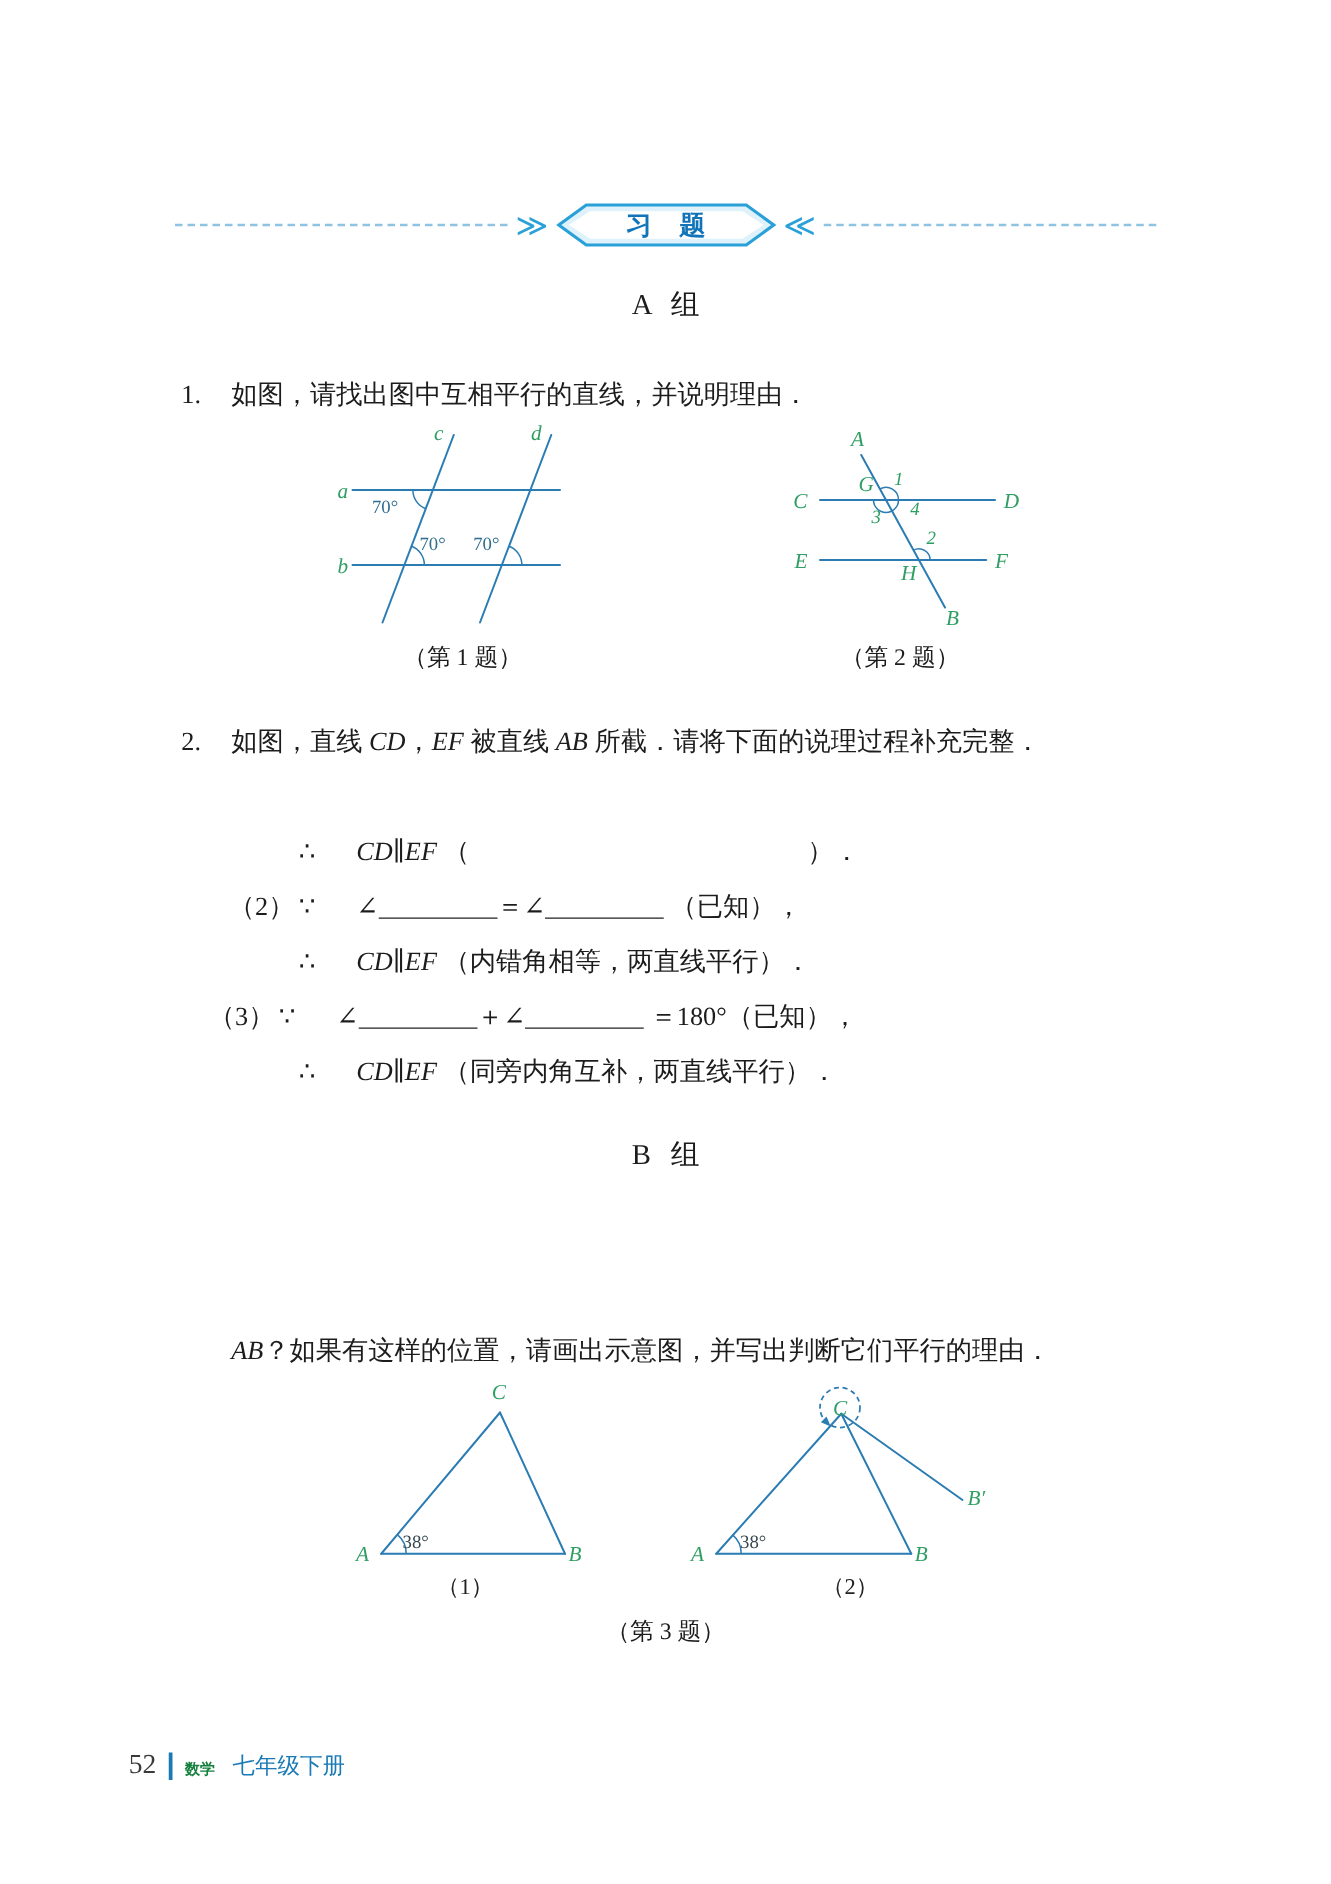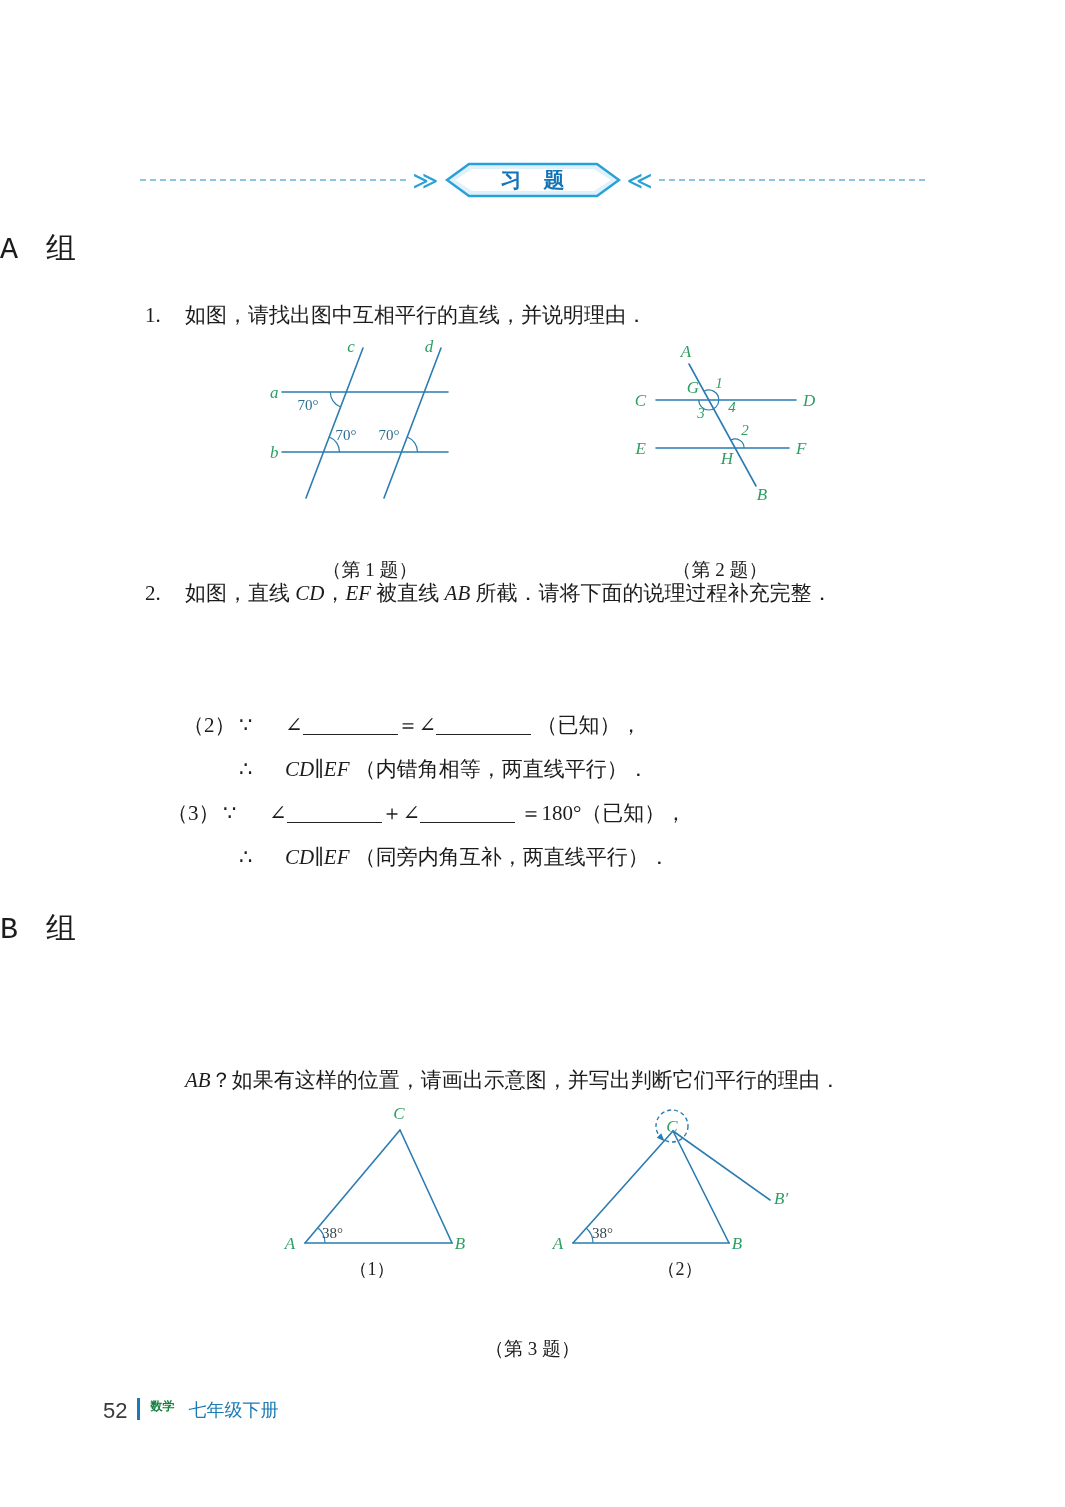--- a/index.html
+++ b/index.html
@@ -18,36 +18,36 @@
 
   
   .band { position:absolute; left:140px; right:140px; top:160px; height:40px; display:flex; align-items:center; gap:6px; }
   .dash { flex:1; border-top:2px dashed #8ec4e2; height:0; }
   .chev { color:#2aa0d8; font-size:25px; line-height:1; font-family:"DejaVu Sans",sans-serif; }
   .badge { position:relative; width:176px; height:38px; flex:0 0 auto; }
   .badge svg { position:absolute; left:0; top:0; }
   .badge-text { position:absolute; inset:0; display:flex; align-items:center; justify-content:center;
     color:#1274b8; font:700 21px "Liberation Sans","DejaVu Sans",sans-serif; word-spacing:16px; }
 
-  .ghead { position:absolute; width:100%; font-size:30px; word-spacing:10px;font-family:Liberation Mono, monospace; }
+  .ghead { position:absolute; width:100%; text-align:center; font-size:23px; word-spacing:10px; }
 
-  .cap { position:absolute; font-size:19px; text-align:center;margin-top:44px; }
+  .cap { position:absolute; font-size:19px; text-align:center; }
 
   
   .lbl { font:italic 17px "Liberation Serif","DejaVu Serif",serif; fill:#2f9e63; }
   .dig { font:italic 15px "Liberation Serif","DejaVu Serif",serif; fill:#2f9e63; }
   .deg { font:15px "Liberation Serif","DejaVu Serif",serif; fill:#2f6e8e; }
   .deg2 { font:15px "Liberation Serif","DejaVu Serif",serif; fill:#37474f; }
   .figcap { font:18px "Liberation Serif","DejaVu Serif",serif; fill:#222222; }
   .fline { stroke:#2b7cb3; stroke-width:1.6; stroke-linecap:round; }
   .farc { stroke:#2b7cb3; stroke-width:1.2; fill:none; }
 
   
-  .footer { position:absolute; left:103px; top:1398px; display:flex; align-items:flex-start;
-    font-family:Liberation Sans, sans-serif; }
+  .footer { position:absolute; left:103px; top:1398px; display:flex; align-items:flex-end;
+    font-family:Liberation Serif, serif; }
   .pageno { font-size:22px; color:#3a3a3a; }
   .fbar { width:3px; height:22px; background:#1a7ab5; margin:0 10px; }
   .fsubj { color:#15803d; font-weight:700; font-size:12px; }
   .fbook { color:#1a7ab5; font-size:18px; margin-left:14px; }
 </style>
 </head>
 <body>
 
 <div class="page">
 
@@ -106,20 +106,23 @@
     <text class="dig" x="85" y="78" text-anchor="middle">3</text>
     <text class="dig" x="116" y="72" text-anchor="middle">4</text>
   </svg>
 
   <div class="cap" style="left:290px; top:513px; width:160px">（第 1 题）</div>
   <div class="cap" style="left:640px; top:513px; width:160px">（第 2 题）</div>
 
   <div class="abs" style="left:145px; top:578px"><span class="num">2.</span><span>如图，直线 </span><span class="m">CD</span><span>，</span><span class="m">EF</span><span> 被直线 </span><span class="m">AB</span><span> 所截．请将下面的说理过程补充完整．</span></div>
 
 
+  <div class="abs" style="left:239px; top:666px">
+    <span class="yin">∴</span><span class="m">CD∥EF</span> <span>（</span><span class="gap"></span><span>）．</span>
+  </div>
 
   <div class="abs" style="left:183px; top:710px">
     <span class="ilabel">（2）</span><span class="yin">∵</span><span>∠</span><span class="blank"></span><span>＝∠</span><span class="blank"></span> <span>（已知），</span>
   </div>
 
   <div class="abs" style="left:239px; top:754px">
     <span class="yin">∴</span><span class="m">CD∥EF</span> <span>（内错角相等，两直线平行）．</span>
   </div>
 
   <div class="abs" style="left:167px; top:798px">

